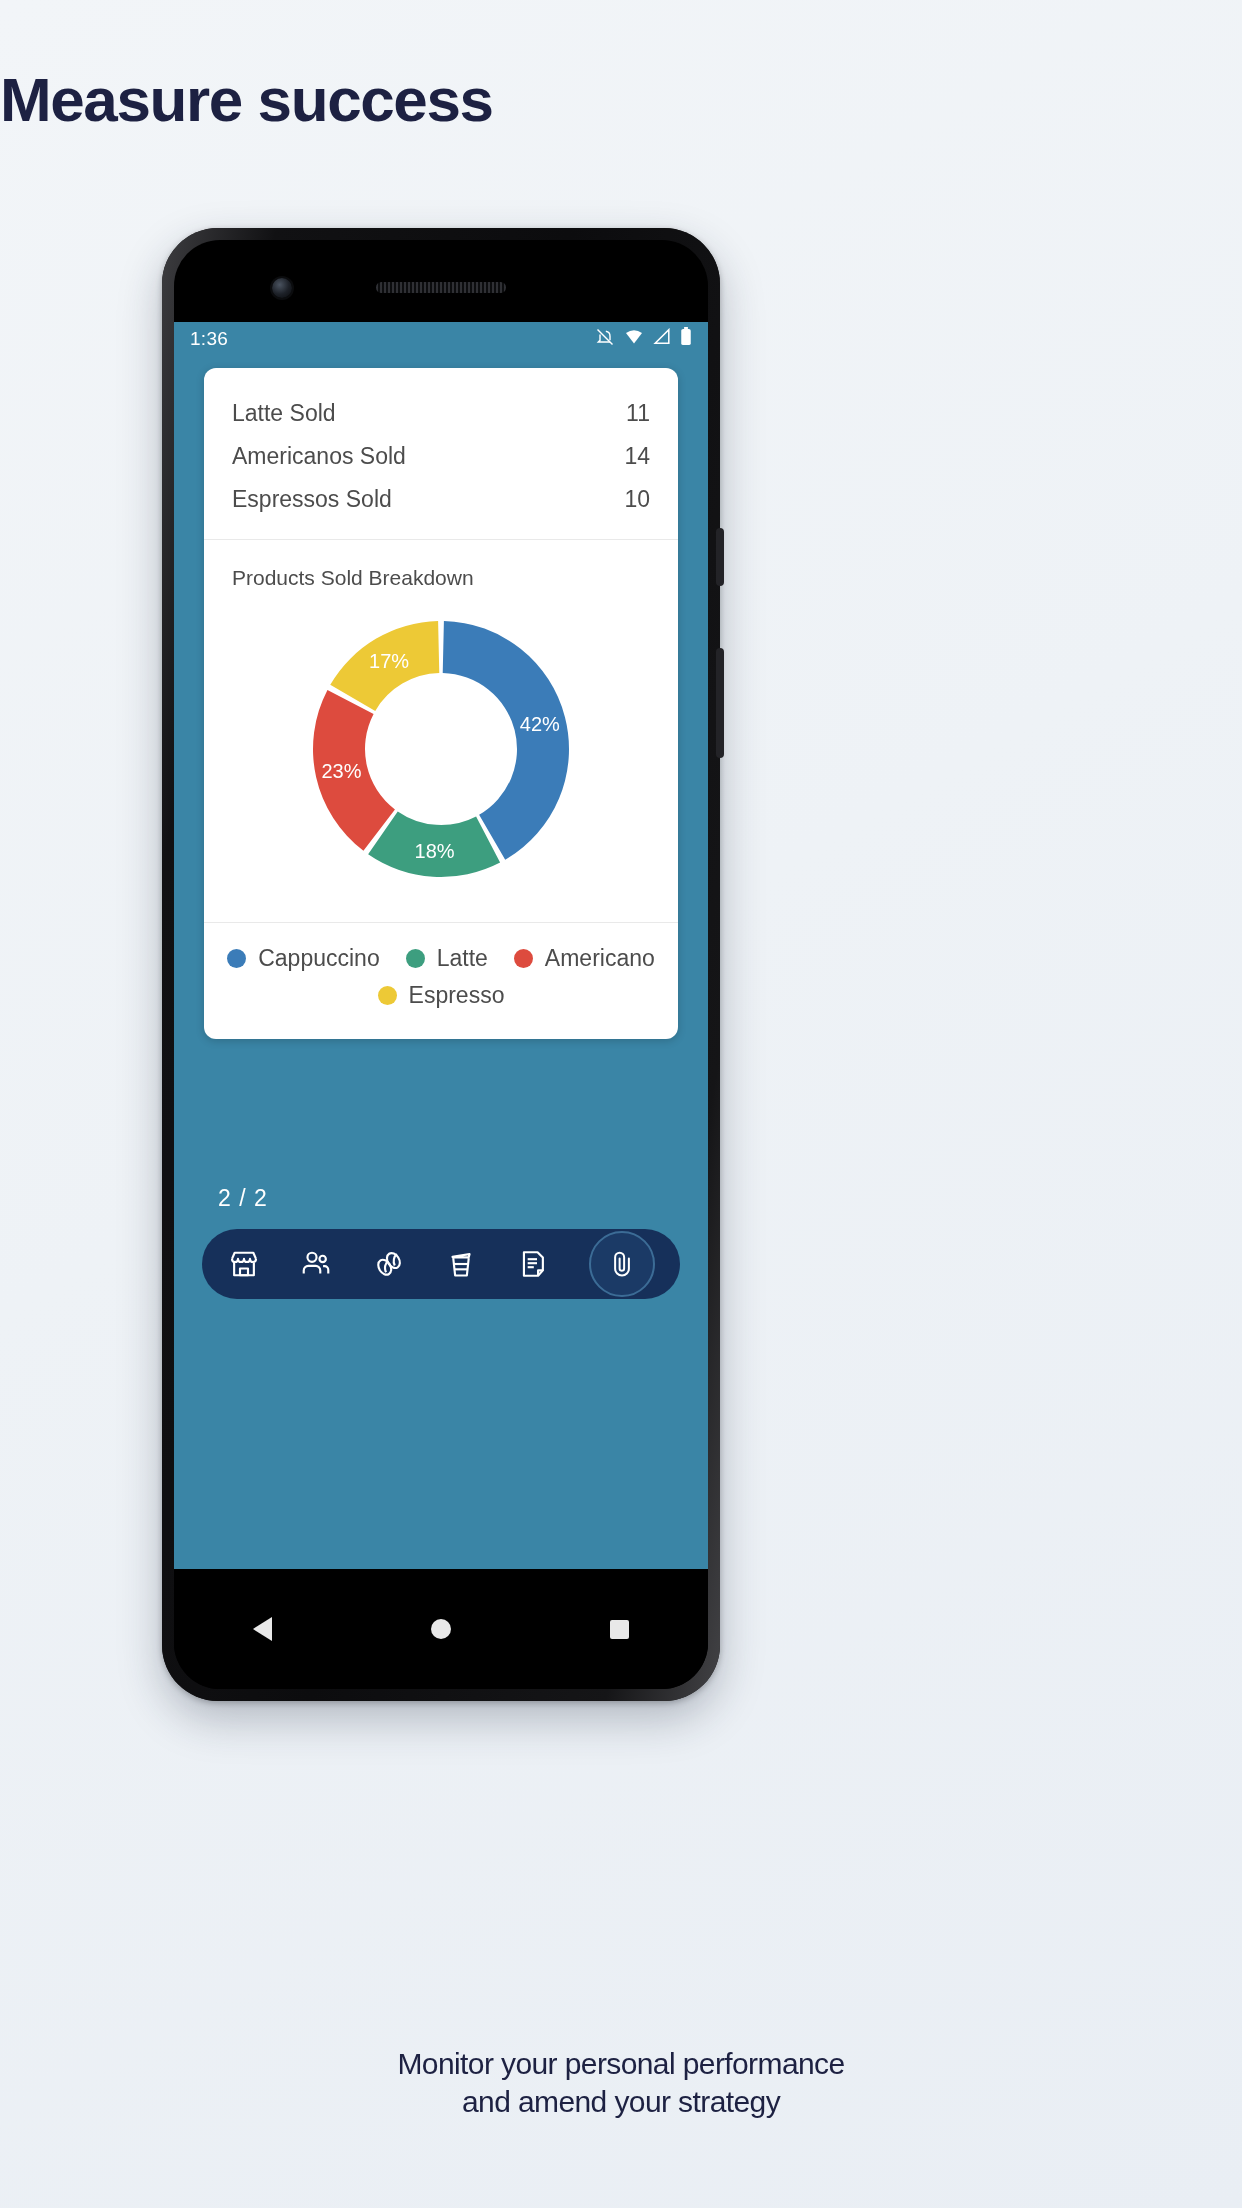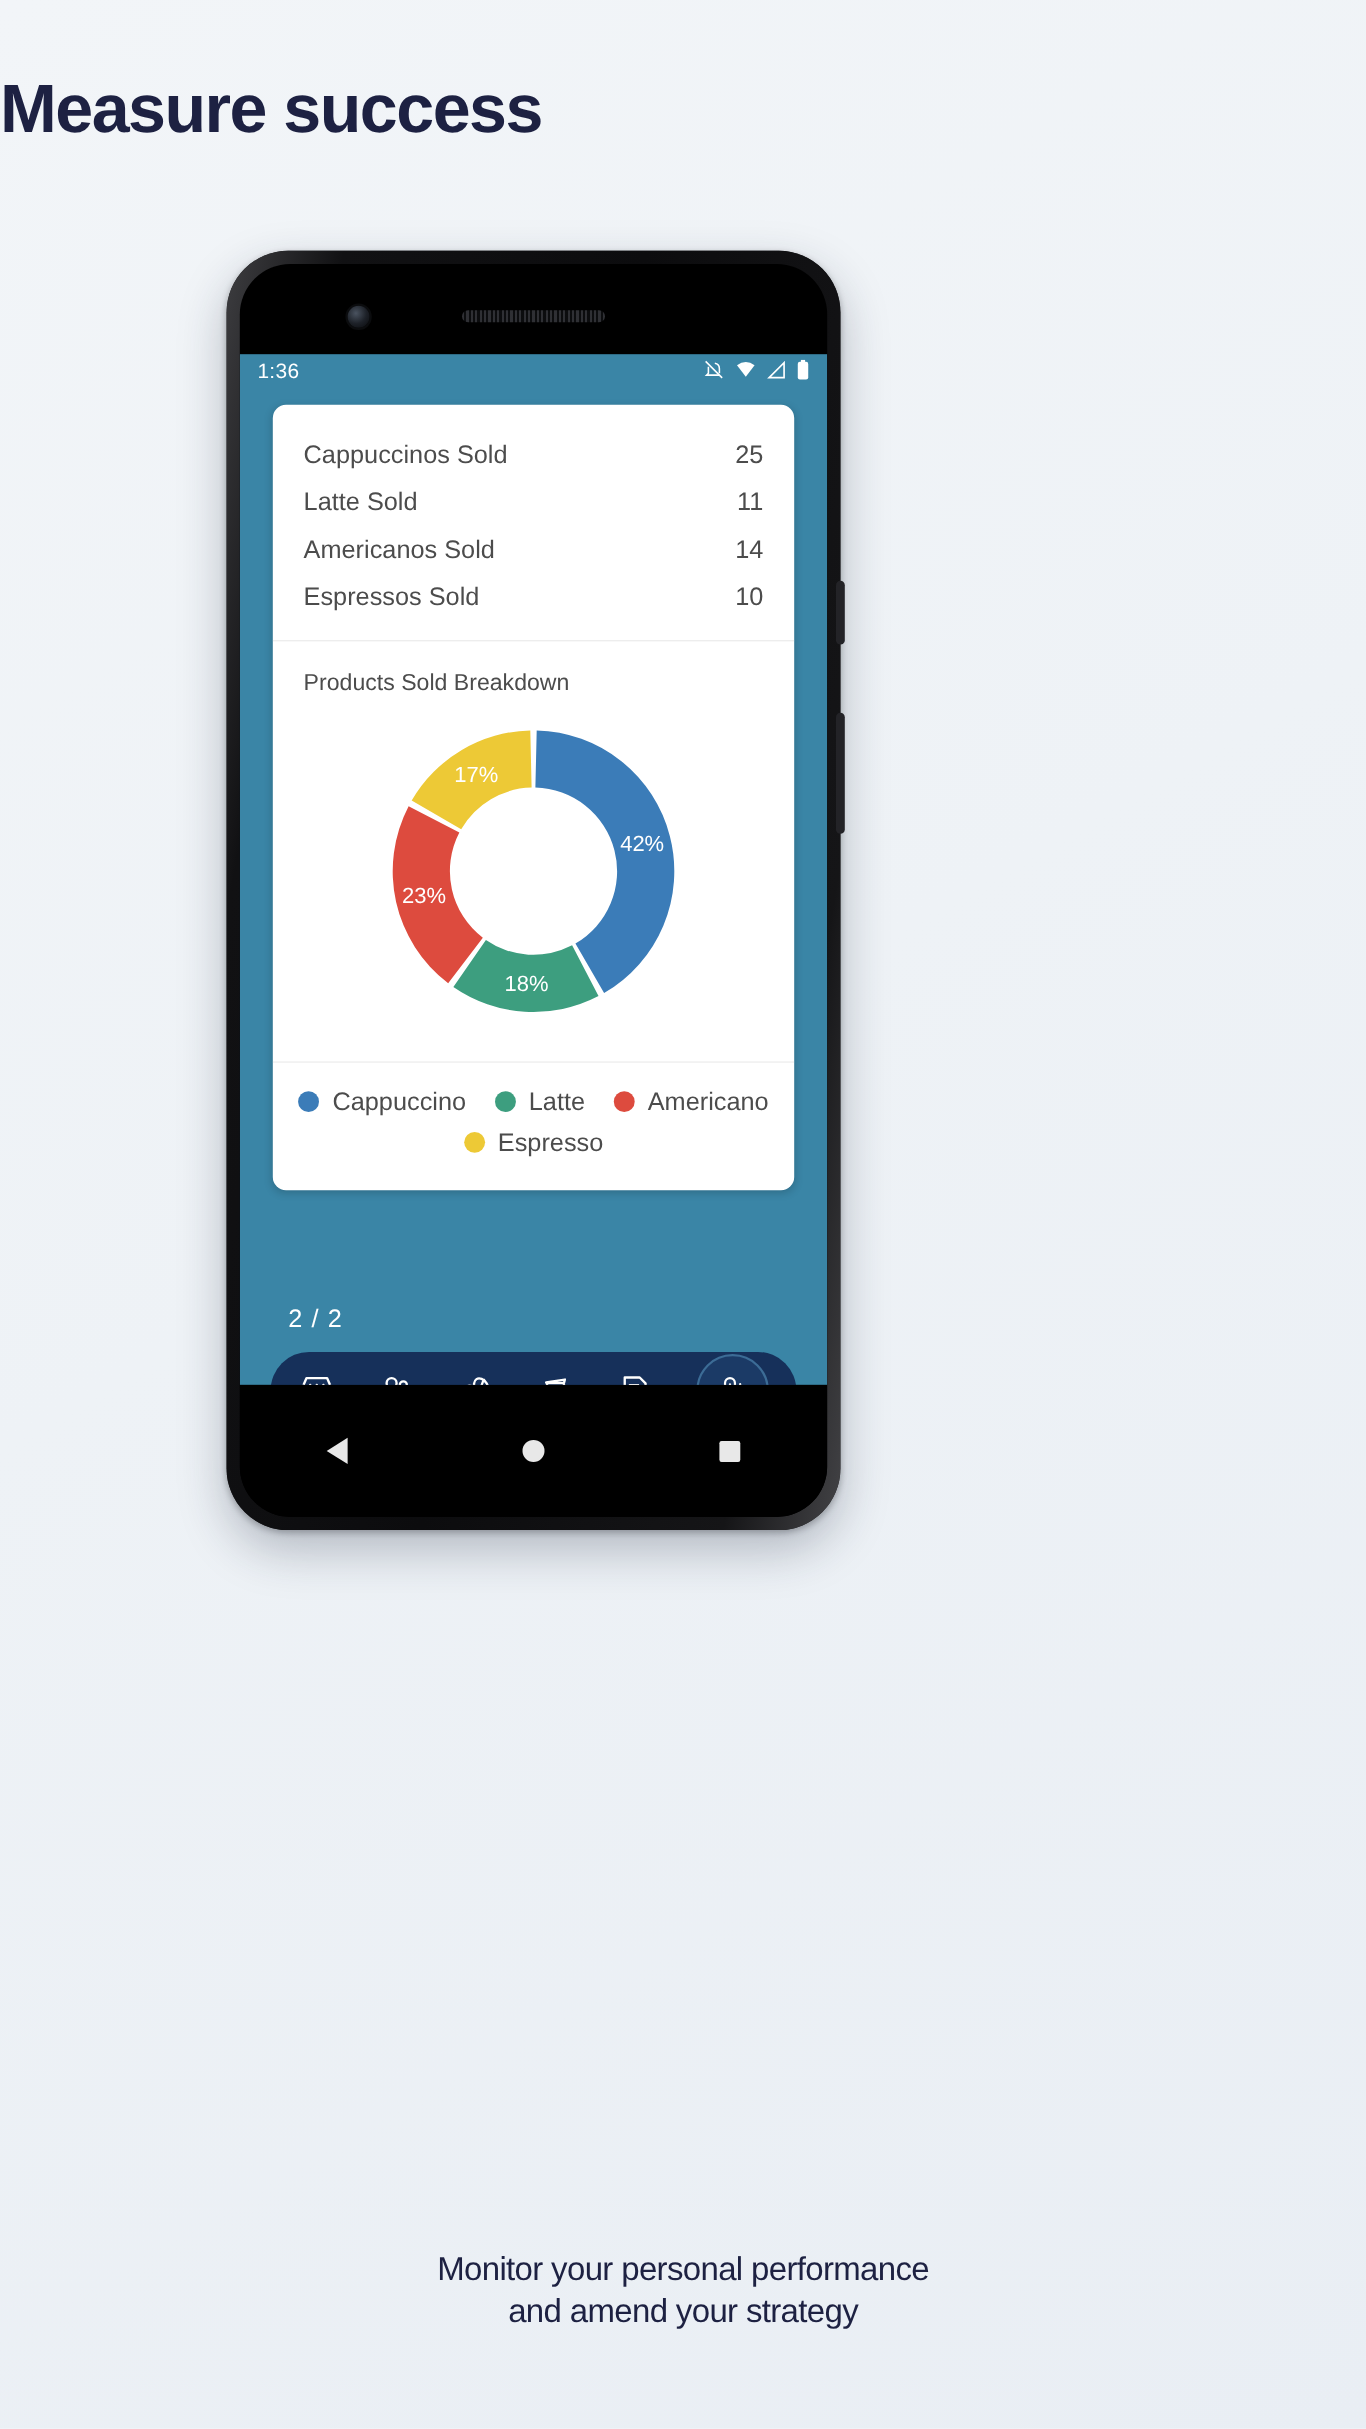--- a/index.html
+++ b/index.html
@@ -14,26 +14,25 @@
     text-align:left;font-size:62px;font-weight:bold;
     letter-spacing:-1.4px;color:#1d2142;
   }
   .subcopy{
     position:absolute;bottom:88px;left:0;width:100%;
     text-align:center;font-size:30px;font-weight:normal;
     line-height:1.25;color:#1d2142;letter-spacing:-0.6px;
   }
   
   .phone{
-    position:absolute;left:162px;top:228px;width:558px;height:1163px;
+    position:absolute;left:162px;top:228px;width:558px;height:1473px;
     border-radius:56px;
     background:#1b1b1d;
     box-shadow:0 18px 44px rgba(30,40,60,.28), 0 2px 6px rgba(0,0,0,.25);
     padding:0;
-    margin-left:44px;
   }
   .phone:before{
     content:"";position:absolute;inset:0;border-radius:56px;
     background:linear-gradient(100deg,#3d3d40 0%,#111113 14%,#0c0c0e 50%,#151517 86%,#434346 100%);
   }
   .screen-shell{
     position:absolute;left:12px;top:12px;right:12px;bottom:12px;
     border-radius:46px;background:#000;overflow:hidden;
   }
   .cam{
@@ -159,24 +158,20 @@
                 <rect x="1" y="2" width="10" height="17" rx="2" fill="#fff"></rect>
                 <rect x="4" y="0" width="4" height="2.5" fill="#fff"></rect>
               </svg>
           </span>
         </span>
       </div>
 
       <div class="card">
 
         <div class="list">
-          <div class="row">
-            <span>Cappuccinos Sold</span>
-            <span class="val">25</span>
-          </div>
           <div class="row">
             <span>Latte Sold</span>
             <span class="val">11</span>
           </div>
           <div class="row">
             <span>Americanos Sold</span>
             <span class="val">14</span>
           </div>
           <div class="row">
             <span>Espressos Sold</span>

